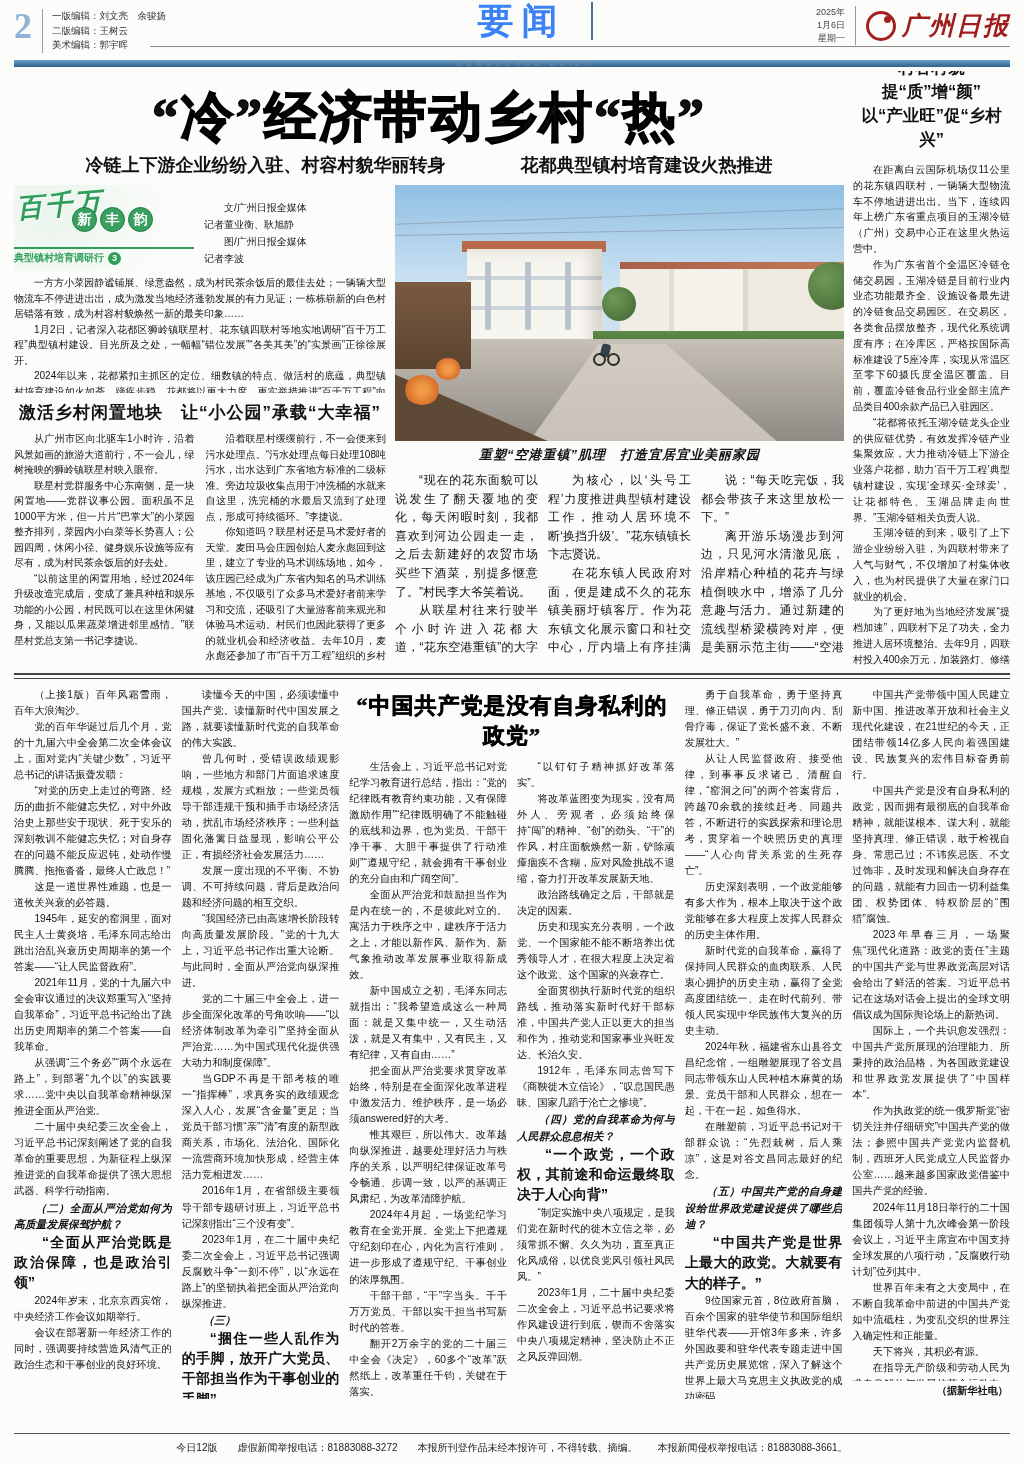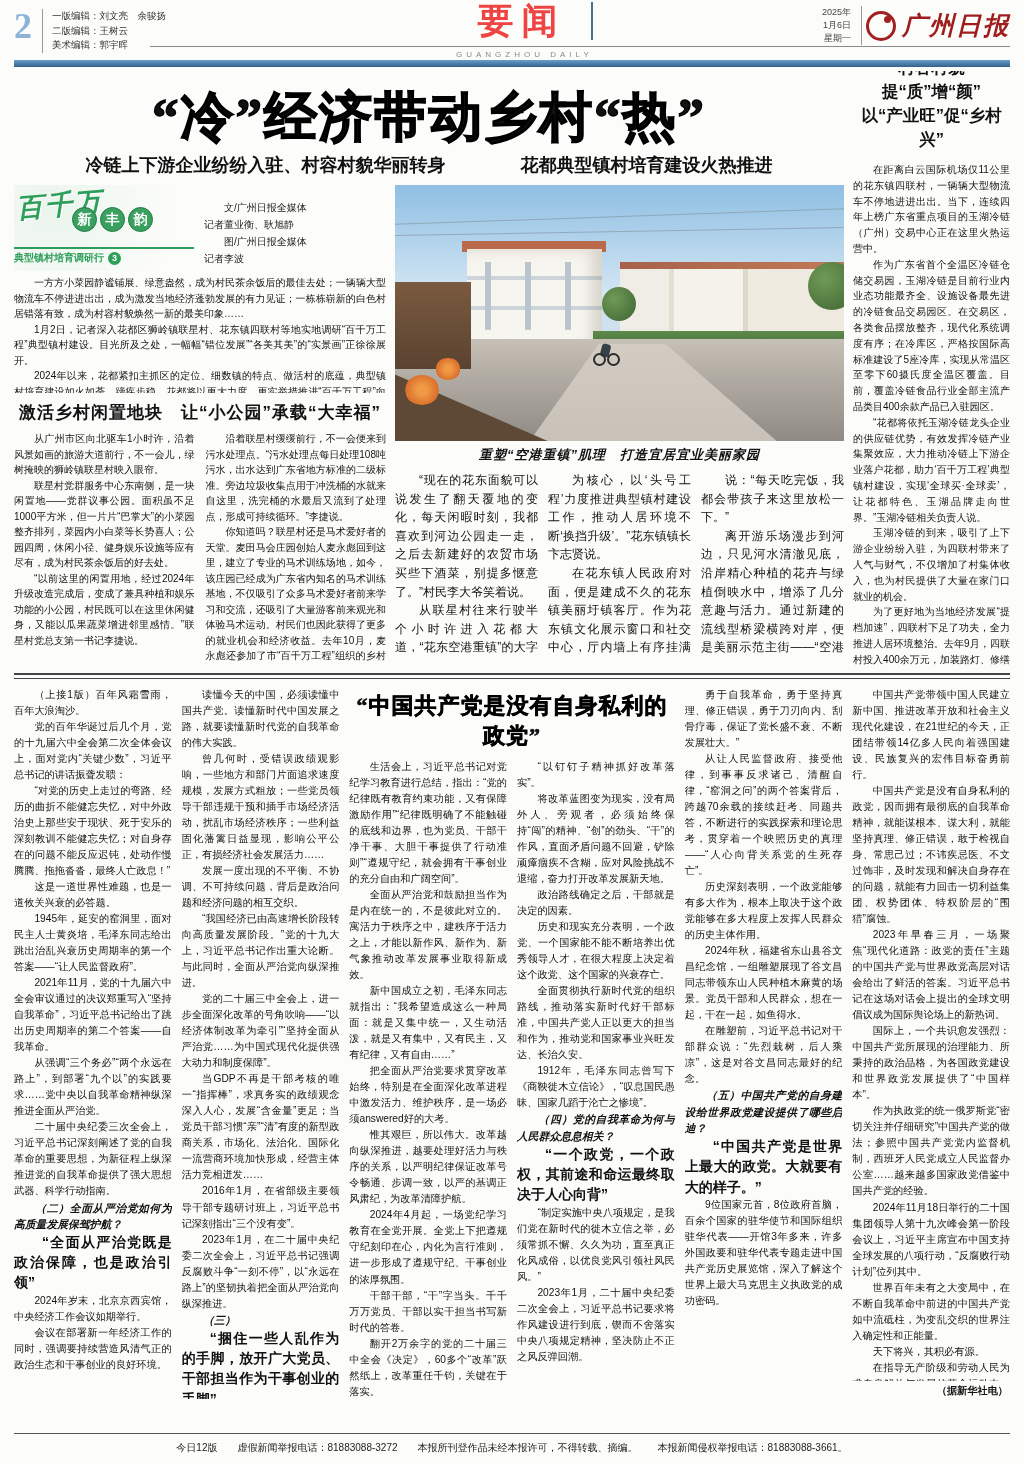--- a/index.html
+++ b/index.html
@@ -5,24 +5,24 @@
   html,body{margin:0;padding:0;background:#e8e8e4;}
   .page{width:1024px;height:1463px;position:relative;margin:0 auto;background:#fcfcfa;
         font-family:"Liberation Sans","DejaVu Sans",sans-serif;color:#111;overflow:hidden;box-sizing:border-box;}
   
   .hdr{height:54px;padding:6px 14px 0;display:flex;align-items:flex-start;position:relative;}
   .pagenum{font-size:36px;font-weight:bold;color:#8db3d6;line-height:40px;margin-right:10px;
            font-family:"Liberation Serif",serif;}
   .editors{border-left:1px solid #9a9a9a;padding-left:9px;font-size:9.5px;line-height:1.55;color:#333;margin-top:3px;}
   .hdr-thinline{position:absolute;left:150px;right:14px;top:46px;border-top:1px solid #8a8a8a;}
   .sec-title-wrap{position:absolute;left:456px;top:2px;text-align:center;}
-  .sec-title{font-size:36px;font-weight:bold;color:#ef4444;letter-spacing:8px;line-height:38px;
+  .sec-title{font-size:36px;font-weight:bold;color:#3b82f6;letter-spacing:8px;line-height:38px;
              font-family:"Liberation Serif",serif;border-right:2px solid #4a7092;padding-right:4px;}
-  .sec-sub{font-size:8px;letter-spacing:4px;color:#8a8a8a;margin-top:10px;text-align:center;}
-  .hdr-right{margin-left:auto;display:flex;align-items:center;gap:4px;background:#fcfcfa;position:relative;z-index:2;padding-left:8px;}
+  .sec-sub{font-size:8px;letter-spacing:4px;color:#8a8a8a;margin-top:19px;text-align:center;}
+  .hdr-right{margin-left:auto;display:flex;align-items:center;gap:10px;background:#fcfcfa;position:relative;z-index:2;padding-left:8px;}
   .dateblock{font-size:9px;color:#444;text-align:right;line-height:1.45;border-right:1px solid #999;padding-right:10px;}
   .masthead{display:flex;align-items:center;gap:6px;}
   .logo-circle{width:24px;height:24px;border:3px solid #a32020;border-radius:50%;position:relative;}
   .logo-circle::after{content:"";position:absolute;right:2px;top:2px;width:7px;height:7px;background:#a32020;border-radius:50%;}
   .masthead-text{font-size:25px;font-weight:bold;font-style:italic;color:#9e1c1c;
                  font-family:"Liberation Serif",serif;letter-spacing:2px;}
   .blue-bar{margin:0 14px;height:7px;background:linear-gradient(#6ba0c8,#2f6090);}
   
   .main-row{display:flex;padding:0 14px;gap:9px;height:596px;overflow:hidden;margin-top:4px;align-items:flex-end;}
   .lead-zone{width:830px;flex:none;}
@@ -268,34 +268,35 @@
           <p class="blk-p">全面从严治党和鼓励担当作为是内在统一的，不是彼此对立的。寓活力于秩序之中，建秩序于活力之上，才能以新作风、新作为、新气象推动改革发展事业取得新成效。</p>
           <p class="blk-p">新中国成立之初，毛泽东同志就指出：“我希望造成这么一种局面：就是又集中统一，又生动活泼，就是又有集中，又有民主，又有纪律，又有自由……”</p>
           <p class="blk-p">把全面从严治党要求贯穿改革始终，特别是在全面深化改革进程中激发活力、维护秩序，是一场必须answered好的大考。</p>
           <p class="blk-p">惟其艰巨，所以伟大。改革越向纵深推进，越要处理好活力与秩序的关系，以严明纪律保证改革号令畅通、步调一致，以严的基调正风肃纪，为改革清障护航。</p>
           <p class="blk-p">2024年4月起，一场党纪学习教育在全党开展。全党上下把遵规守纪刻印在心，内化为言行准则，进一步形成了遵规守纪、干事创业的浓厚氛围。</p>
           <p class="blk-p">干部干部，“干”字当头。千千万万党员、干部以实干担当书写新时代的答卷。</p>
           <p class="blk-p">翻开2万余字的党的二十届三中全会《决定》，60多个“改革”跃然纸上，改革重任千钧，关键在于落实。</p>
         </div>
       <div class="pcolumn pad-head">
           <p class="blk-p">“以钉钉子精神抓好改革落实”。</p>
-          <p class="blk-p">将改革蓝图变为现实，没有局外人、旁观者，必须始终保持“闯”的精神、“创”的劲头、“干”的作风，直面矛盾问题不回避，铲除顽瘴痼疾不含糊，应对风险挑战不退缩，奋力打开改革发展新天地。</p>
+          <p class="blk-p">将改革蓝图变为现实，没有局外人、旁观者，必须始终保持“闯”的精神、“创”的劲头、“干”的作风，村庄面貌焕然一新，铲除顽瘴痼疾不含糊，应对风险挑战不退缩，奋力打开改革发展新天地。</p>
           <p class="blk-p">政治路线确定之后，干部就是决定的因素。</p>
           <p class="blk-p">历史和现实充分表明，一个政党、一个国家能不能不断培养出优秀领导人才，在很大程度上决定着这个政党、这个国家的兴衰存亡。</p>
           <p class="blk-p">全面贯彻执行新时代党的组织路线，推动落实新时代好干部标准，中国共产党人正以更大的担当和作为，推动党和国家事业兴旺发达、长治久安。</p>
           <p class="blk-p">1912年，毛泽东同志曾写下《商鞅徙木立信论》，“叹息国民愚昧、国家几蹈于沦亡之惨境”。</p>
           <p class="blk-label">（四）党的自我革命为何与人民群众息息相关？</p>
           <p class="blk-quote">“一个政党，一个政权，其前途和命运最终取决于人心向背”</p>
           <p class="blk-p">“制定实施中央八项规定，是我们党在新时代的徙木立信之举，必须常抓不懈、久久为功，直至真正化风成俗，以优良党风引领社风民风。”</p>
           <p class="blk-p">2023年1月，二十届中央纪委二次全会上，习近平总书记要求将作风建设进行到底，锲而不舍落实中央八项规定精神，坚决防止不正之风反弹回潮。</p>
         </div>
       <div class="pcolumn">
           <p class="blk-p">勇于自我革命，勇于坚持真理、修正错误，勇于刀刃向内、刮骨疗毒，保证了党长盛不衰、不断发展壮大。”</p>
           <p class="blk-p">从让人民监督政府、接受他律，到事事反求诸己、清醒自律，“窑洞之问”的两个答案背后，跨越70余载的接续赶考、同题共答，不断进行的实践探索和理论思考，贯穿着一个映照历史的真理——“人心向背关系党的生死存亡”。</p>
           <p class="blk-p">历史深刻表明，一个政党能够有多大作为，根本上取决于这个政党能够在多大程度上发挥人民群众的历史主体作用。</p>
+          <p class="blk-p">新时代党的自我革命，赢得了保持同人民群众的血肉联系、人民衷心拥护的历史主动，赢得了全党高度团结统一、走在时代前列、带领人民实现中华民族伟大复兴的历史主动。</p>
           <p class="blk-p">2024年秋，福建省东山县谷文昌纪念馆，一组雕塑展现了谷文昌同志带领东山人民种植木麻黄的场景。党员干部和人民群众，想在一起，干在一起，如鱼得水。</p>
           <p class="blk-p">在雕塑前，习近平总书记对干部群众说：“先烈栽树，后人乘凉”，这是对谷文昌同志最好的纪念。</p>
           <p class="blk-label">（五）中国共产党的自身建设给世界政党建设提供了哪些启迪？</p>
           <p class="blk-quote">“中国共产党是世界上最大的政党。大就要有大的样子。”</p>
           <p class="blk-p">9位国家元首，8位政府首脑，百余个国家的驻华使节和国际组织驻华代表——开馆3年多来，许多外国政要和驻华代表专题走进中国共产党历史展览馆，深入了解这个世界上最大马克思主义执政党的成功密码。</p>
         </div>
       <div class="pcolumn pcol6">
         <div class="pblocks">
             <p class="blk-p">中国共产党带领中国人民建立新中国、推进改革开放和社会主义现代化建设，在21世纪的今天，正团结带领14亿多人民向着强国建设、民族复兴的宏伟目标奋勇前行。</p>
             <p class="blk-p">中国共产党是没有自身私利的政党，因而拥有最彻底的自我革命精神，就能谋根本、谋大利，就能坚持真理、修正错误，敢于检视自身、常思己过；不讳疾忌医、不文过饰非，及时发现和解决自身存在的问题，就能有力回击一切利益集团、权势团体、特权阶层的“围猎”腐蚀。</p>

